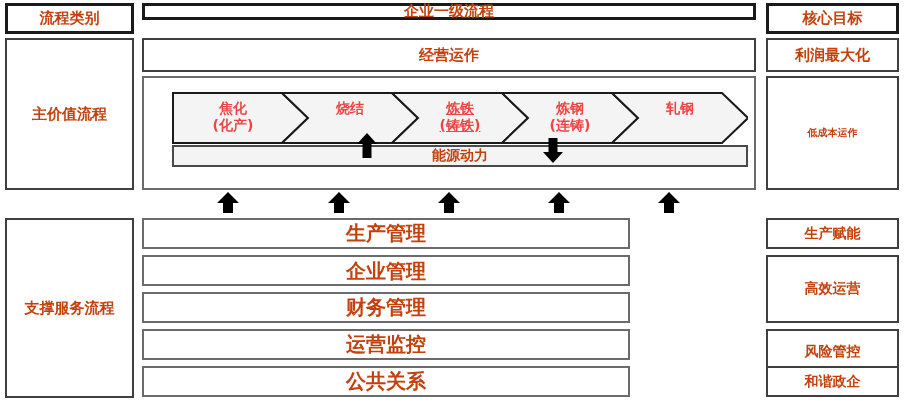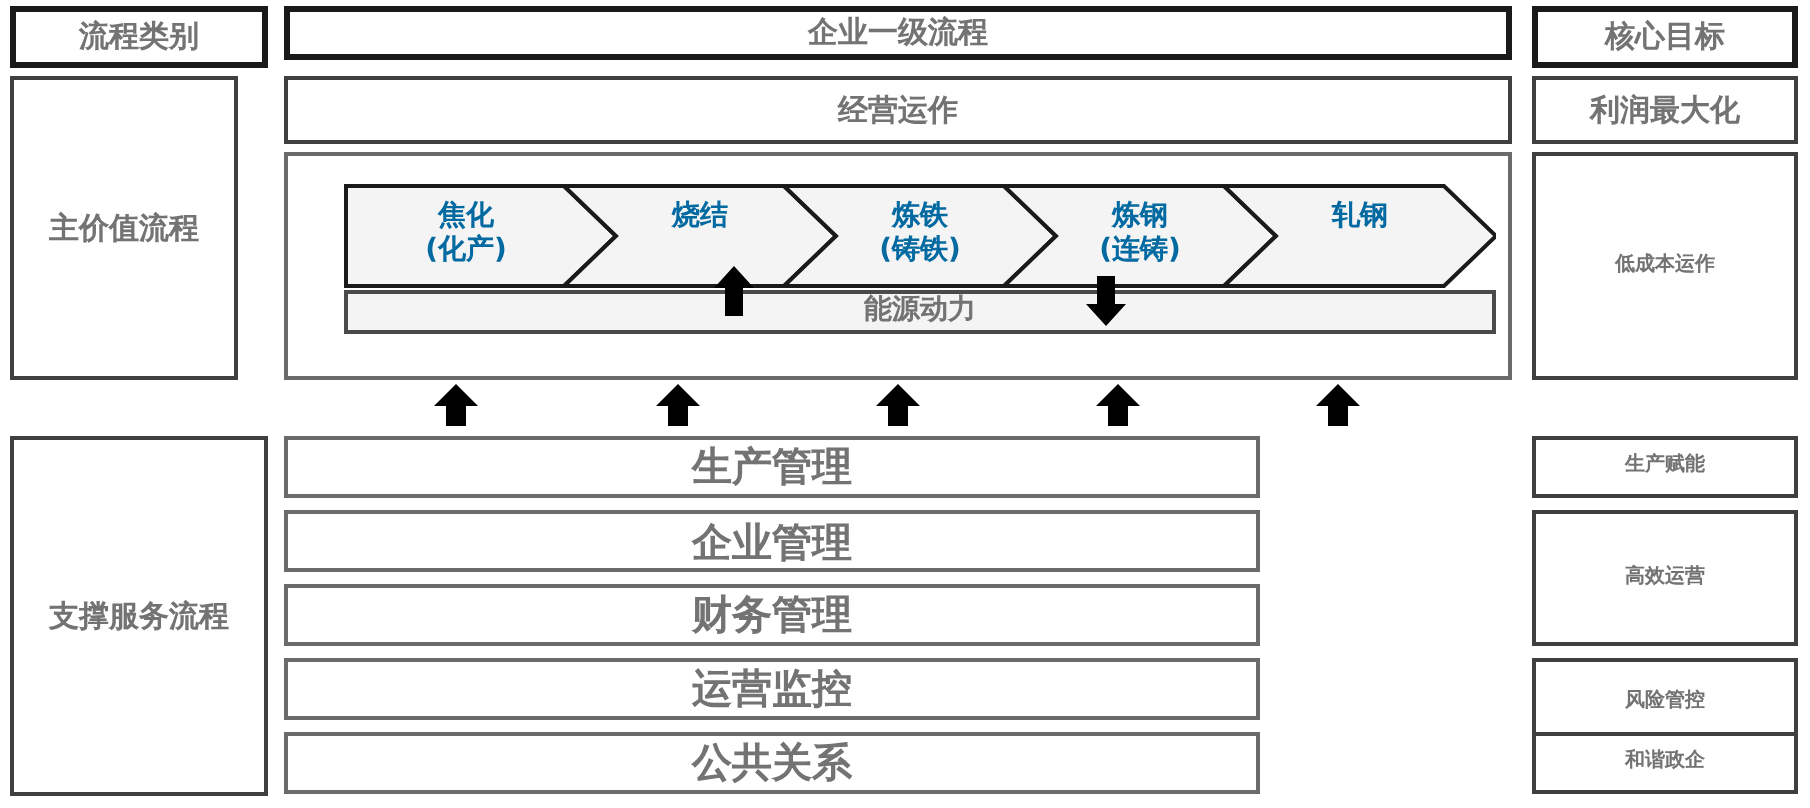--- a/index.html
+++ b/index.html
@@ -19,58 +19,58 @@
   }
   .box {
     position: absolute;
     box-sizing: border-box;
     border: 2px solid #3f3f3f;
     background: #ffffff;
     display: flex;
     align-items: center;
     justify-content: center;
     text-align: center;
-    color: #737373;
+    color: #c2410c;
     font-weight: bold;
     line-height: 1.25;
   }
   .box.thick {
     border: 3px solid #1a1a1a;
   }
   .label {
     display: block;
     white-space: pre-line;
   }
   
   .hdr-left   { left: 5px;   top: 3px;  width: 129px; height: 31px; font-size: 15px; }
-  .hdr-mid    { left: 142px; top: 3px;  width: 614px; height: 27px; font-size: 15px; }
+  .hdr-mid    { left: 142px; top: 3px;  width: 614px; height: 17px; font-size: 15px; }
   .hdr-right  { left: 766px; top: 3px;  width: 133px; height: 31px; font-size: 15px; }
 
   
-  .cat-main   { left: 5px;   top: 38px;  width: 114px; height: 152px; font-size: 15px; }
+  .cat-main   { left: 5px;   top: 38px;  width: 129px; height: 152px; font-size: 15px; }
   .op-bar     { left: 142px; top: 38px;  width: 614px; height: 34px;  font-size: 15px; }
   .stream-box { left: 142px; top: 76px;  width: 614px; height: 114px; border: 2px solid #6b6b6b;
                 background: #ffffff; display:block; }
   .goal-profit{ left: 766px; top: 38px;  width: 133px; height: 34px;  font-size: 15px; }
   .goal-cost  { left: 766px; top: 76px;  width: 133px; height: 114px; font-size: 10px; }
 
   
   #chevron-band {
     position: absolute;
     left: 172px;
     top: 92px;
     width: 576px;
     height: 52px;
   }
   #chevron-band svg { display: block; }
   .chev-text {
     position: absolute;
     font-size: 14px;
     font-weight: bold;
-    color: #0369a1;
+    color: #ef4444;
     text-align: center;
     line-height: 1.18;
     white-space: pre-line;
     pointer-events: none;
   }
 
   
   .energy-bar {
     left: 172px; top: 145px; width: 576px; height: 22px;
     border: 2px solid #4a4a4a; background: #f4f4f4; font-size: 14px;
@@ -86,21 +86,21 @@
 
   
   .cat-support{ left: 5px;   top: 218px; width: 129px; height: 180px; font-size: 15px; }
   .srow       { left: 142px; width: 488px; height: 31px; font-size: 20px; border: 2px solid #6b6b6b; }
   .srow-0 { top: 218px; }
   .srow-1 { top: 255px; align-items: flex-end; }
   .srow-2 { top: 292px; }
   .srow-3 { top: 329px; }
   .srow-4 { top: 366px; }
 
-  .grow       { left: 766px; width: 133px; font-size: 10px; }
+  .grow       { left: 766px; width: 133px; font-size: 14px; }
   .grow-0 { top: 218px; height: 31px; }
   .grow-1 { top: 255px; height: 68px; }
   .grow-2 { top: 329px; height: 45px; }
   .grow-3 { top: 366px; height: 31px; }
 </style>
 </head>
 <body>
 
 <div id="canvas">
 
@@ -130,21 +130,21 @@
           <polygon points="1,1 110,1 136,26 110,51 1,51"></polygon>
           <polygon points="110,1 220,1 246,26 220,51 110,51 136,26"></polygon>
           <polygon points="220,1 330,1 356,26 330,51 220,51 246,26"></polygon>
           <polygon points="330,1 440,1 466,26 440,51 330,51 356,26"></polygon>
           <polygon points="440,1 550,1 576,26 550,51 440,51 466,26"></polygon>
         </g>
     </svg>
   <div class="chev-text" style="left: 16px; top: 8px; width: 90px;">焦化
 (化产)</div>
       <div class="chev-text" style="left: 133px; top: 8px; width: 90px;">烧结</div>
-      <div class="chev-text" style="left: 243px; top: 8px; width: 90px;">炼铁
+      <div class="chev-text" style="left: 243px; top: 8px; width: 90px; text-decoration: underline;">炼铁
 (铸铁)</div>
       <div class="chev-text" style="left: 353px; top: 8px; width: 90px;">炼钢
 (连铸)</div>
       <div class="chev-text" style="left: 463px; top: 8px; width: 90px;">轧钢</div>
     </div>
 
   <div class="box energy-bar">
     <span class="label">能源动力</span>
   </div>
 

